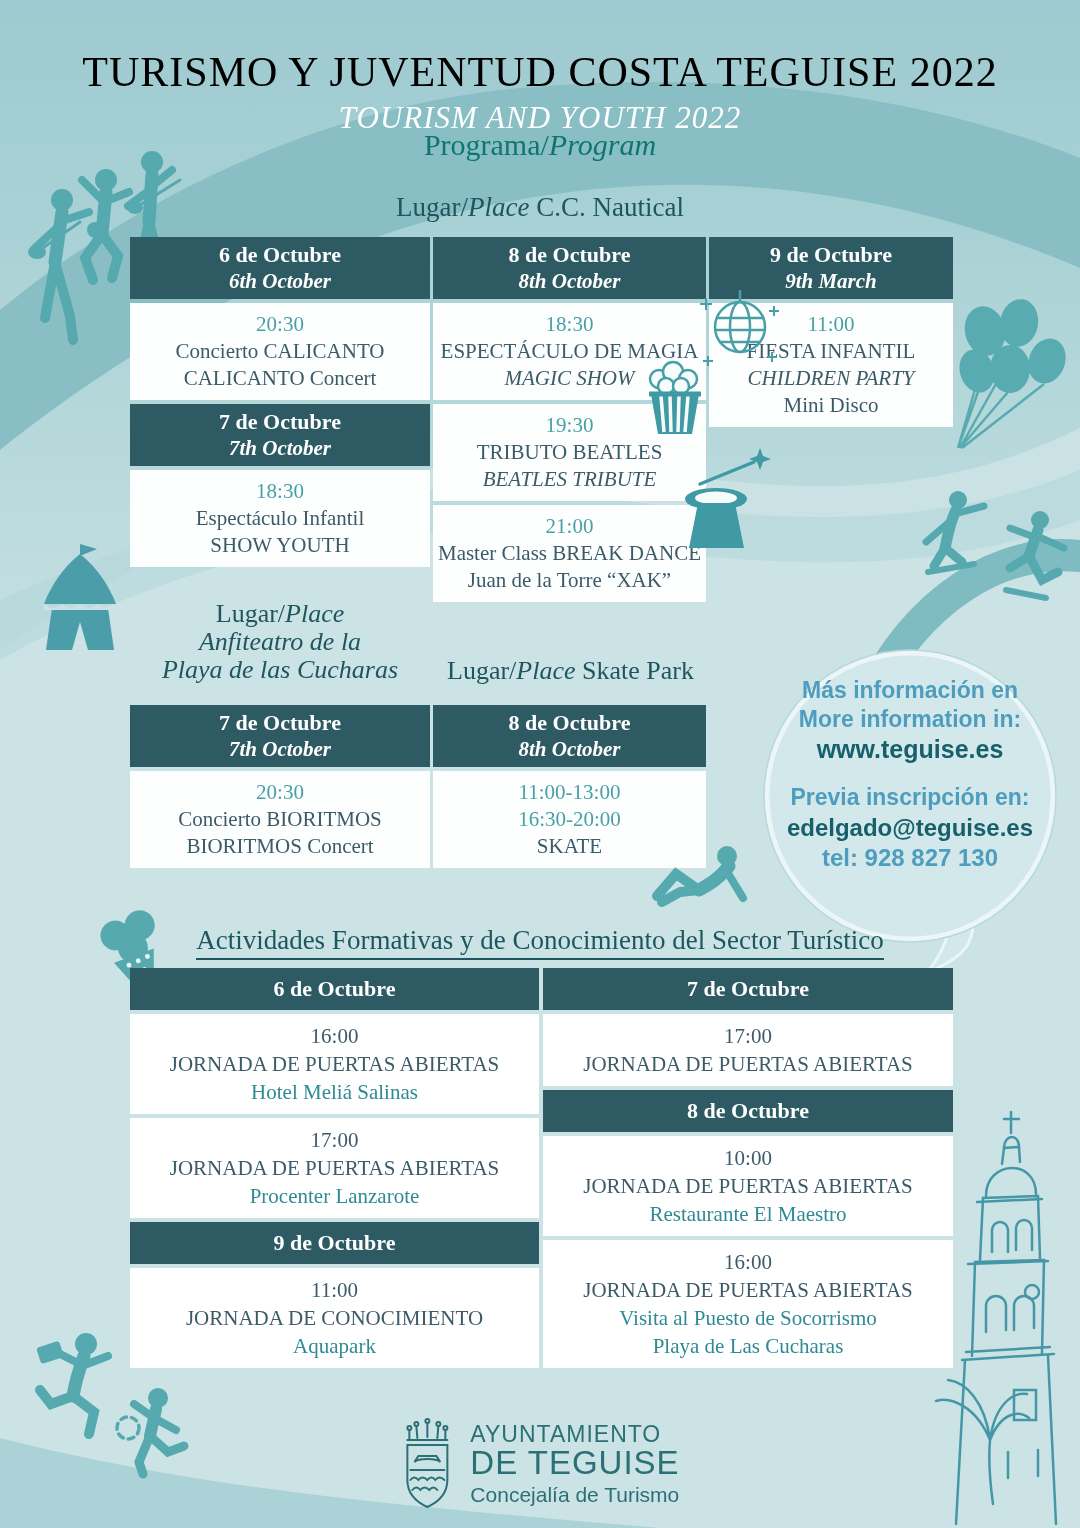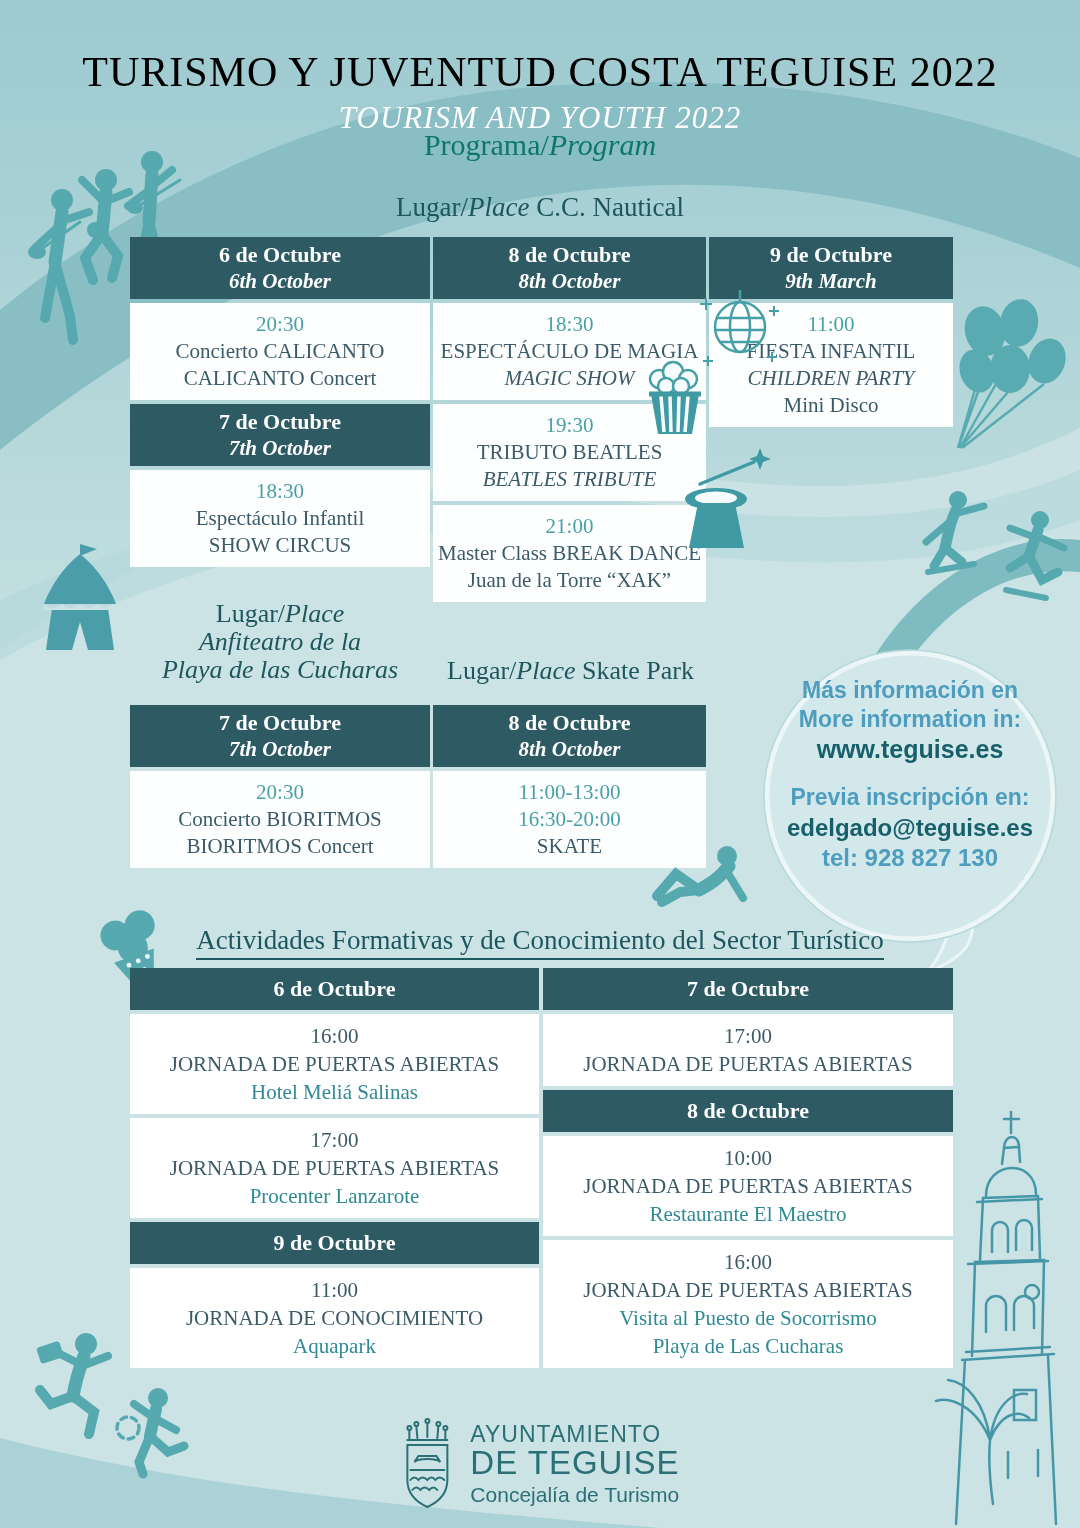--- a/index.html
+++ b/index.html
@@ -179,21 +179,21 @@
         <div>Concierto CALICANTO</div>
         <div>CALICANTO Concert</div>
       </div>
       <div class="hdr">
         <span class="es">7 de Octubre</span>
         <span class="en">7th October</span>
       </div>
       <div class="card">
         <div class="time">18:30</div>
         <div>Espectáculo Infantil</div>
-        <div>SHOW CIRCUS</div>
+        <div>SHOW YOUTH</div>
       </div>
     </div>
     <div class="col" style="width:273px;">
       <div class="hdr">
         <span class="es">8 de Octubre</span>
         <span class="en">8th October</span>
       </div>
       <div class="card">
         <div class="time">18:30</div>
         <div>ESPECTÁCULO DE MAGIA</div>

